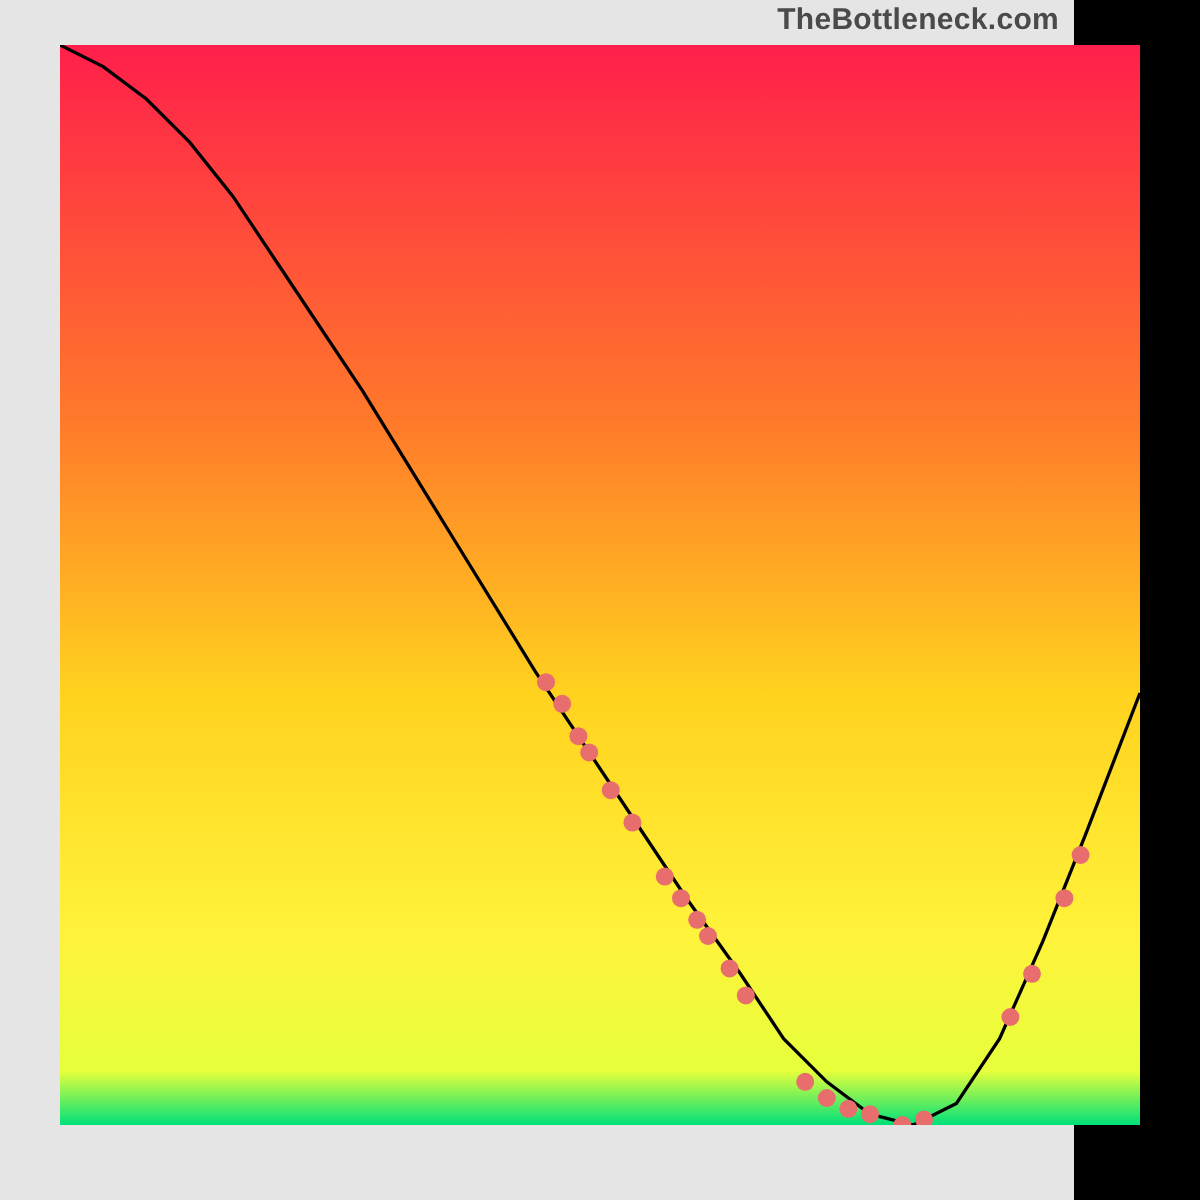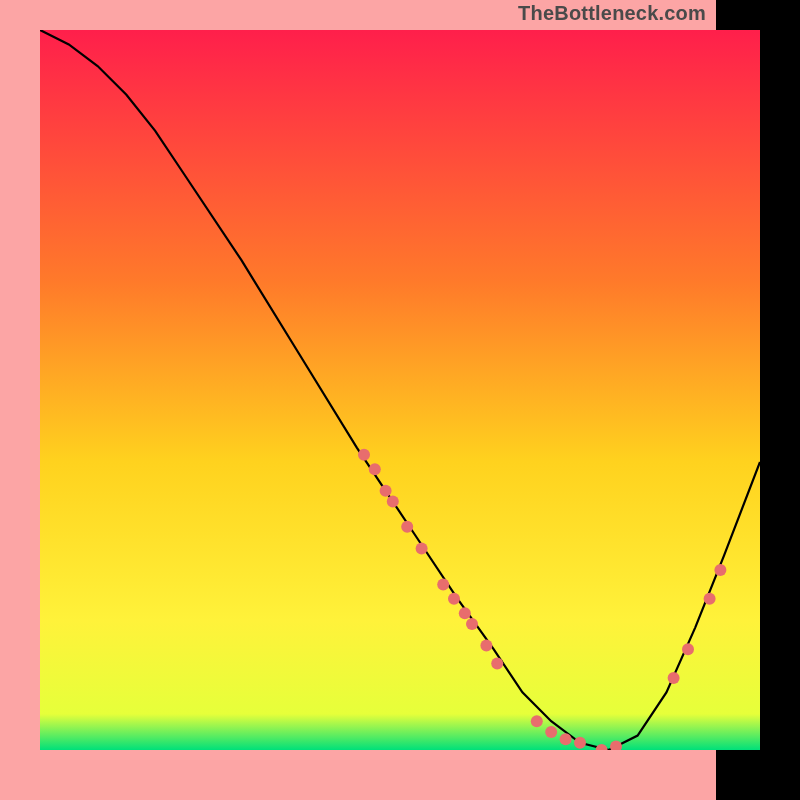--- a/index.html
+++ b/index.html
@@ -8,21 +8,21 @@
     background: #000;
     width: 800px;
     height: 800px;
     overflow: hidden;
     font-family: Arial, Helvetica, sans-serif;
   }
   .frame {
     position: relative;
     width: 716px;
     height: 800px;
-    background: #fca5a5;
+    background: #e5e5e5;
   }
   .watermark {
     position: absolute;
     top: 2px;
     right: 10px;
     color: #4a4a4a;
     font-size: 20px;
     font-weight: bold;
     letter-spacing: 0.2px;
     z-index: 5;

